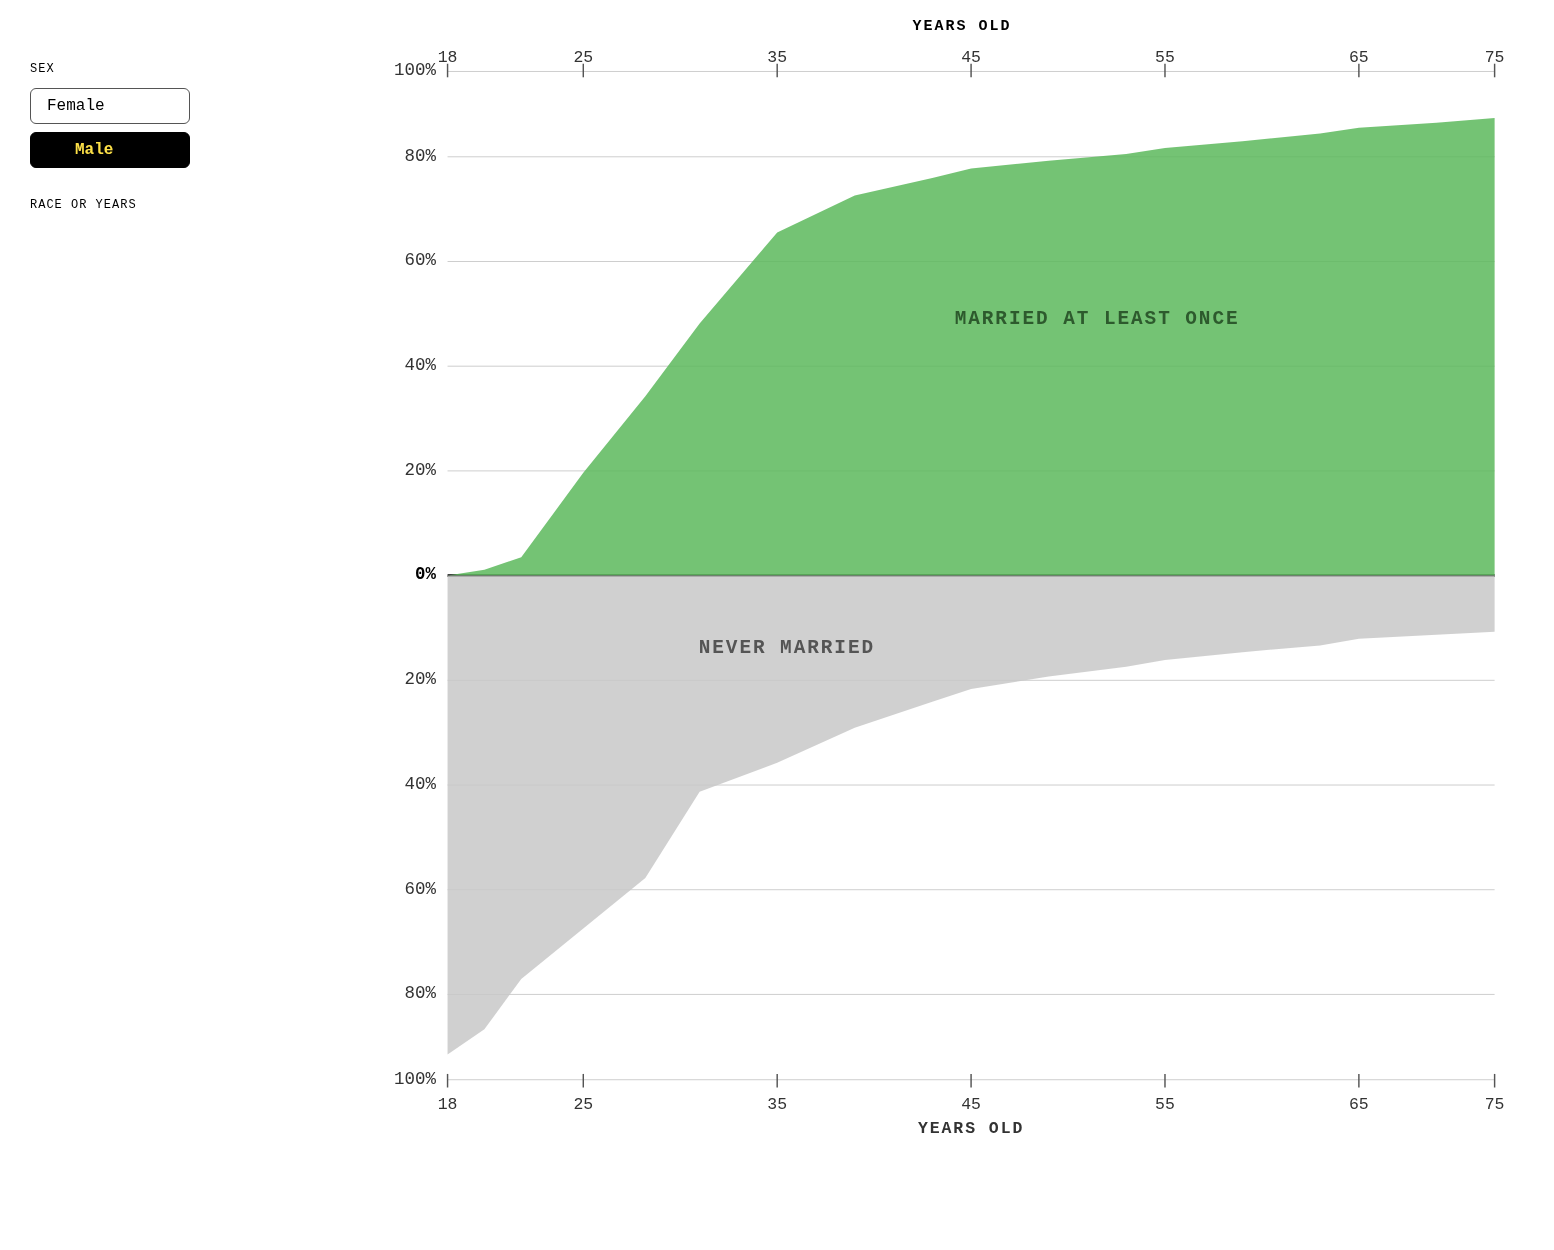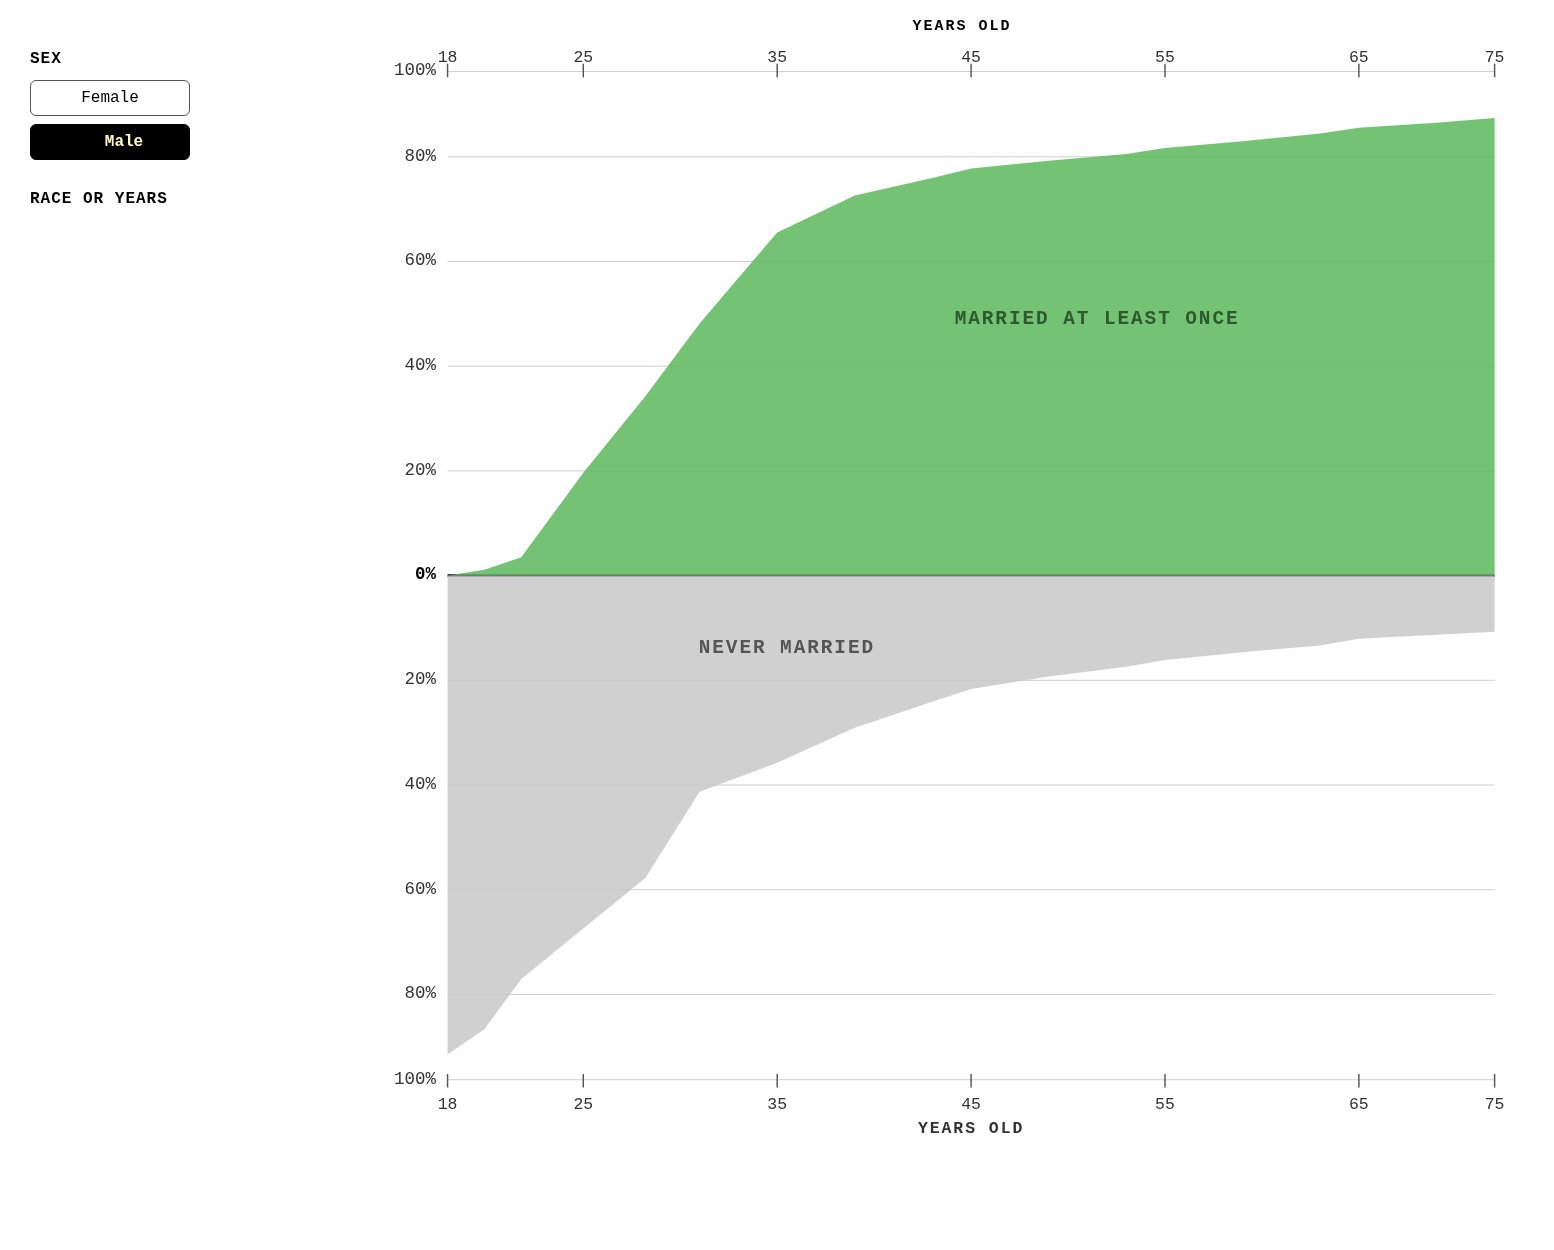--- a/index.html
+++ b/index.html
@@ -17,46 +17,46 @@
       flex-shrink: 0;
     }
     .sidebar-title {
       font-size: 28px;
       font-weight: bold;
       line-height: 1.2;
       margin-bottom: 30px;
       letter-spacing: 0.5px;
     }
     .section-label {
-      font-size: 16px;
-      font-weight: bold;
+      font-size: 12px;
+      font-weight: normal;
       letter-spacing: 1px;
       margin-bottom: 12px;
-      margin-top: 10px;
+      margin-top: 22px;
     }
     .btn-group {
       display: flex;
       flex-direction: column;
       gap: 8px;
       margin-bottom: 30px;
     }
     .btn {
       border: 1.5px solid #555;
       border-radius: 6px;
       padding: 8px 16px;
       font-family: 'Courier New', Courier, monospace;
       font-size: 16px;
       cursor: pointer;
       background: #fff;
-      text-align: center;
+      text-align: left;
       width: 160px;
     }
     .btn.active {
       background: #000;
-      color: #fef9c3;
+      color: #fde047;
       border-color: #000;
       font-weight: bold;
       padding-left: 44px;
     }
     .chart-area {
       flex: 1;
       position: relative;
       padding: 18px 40px 80px 80px;
     }
     .chart-title {

